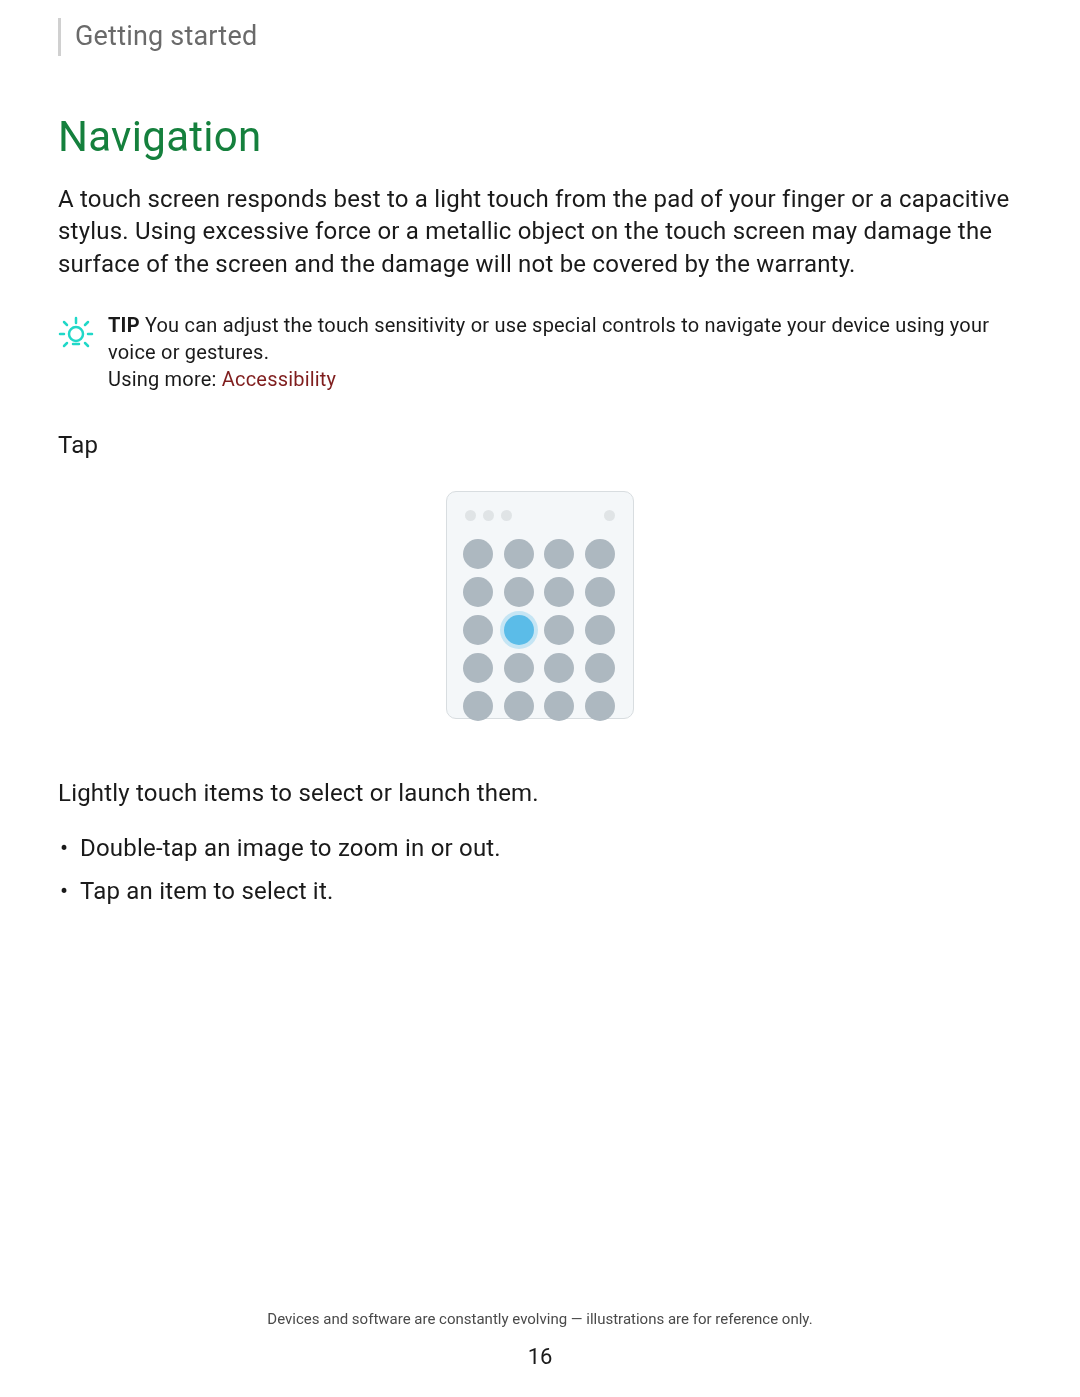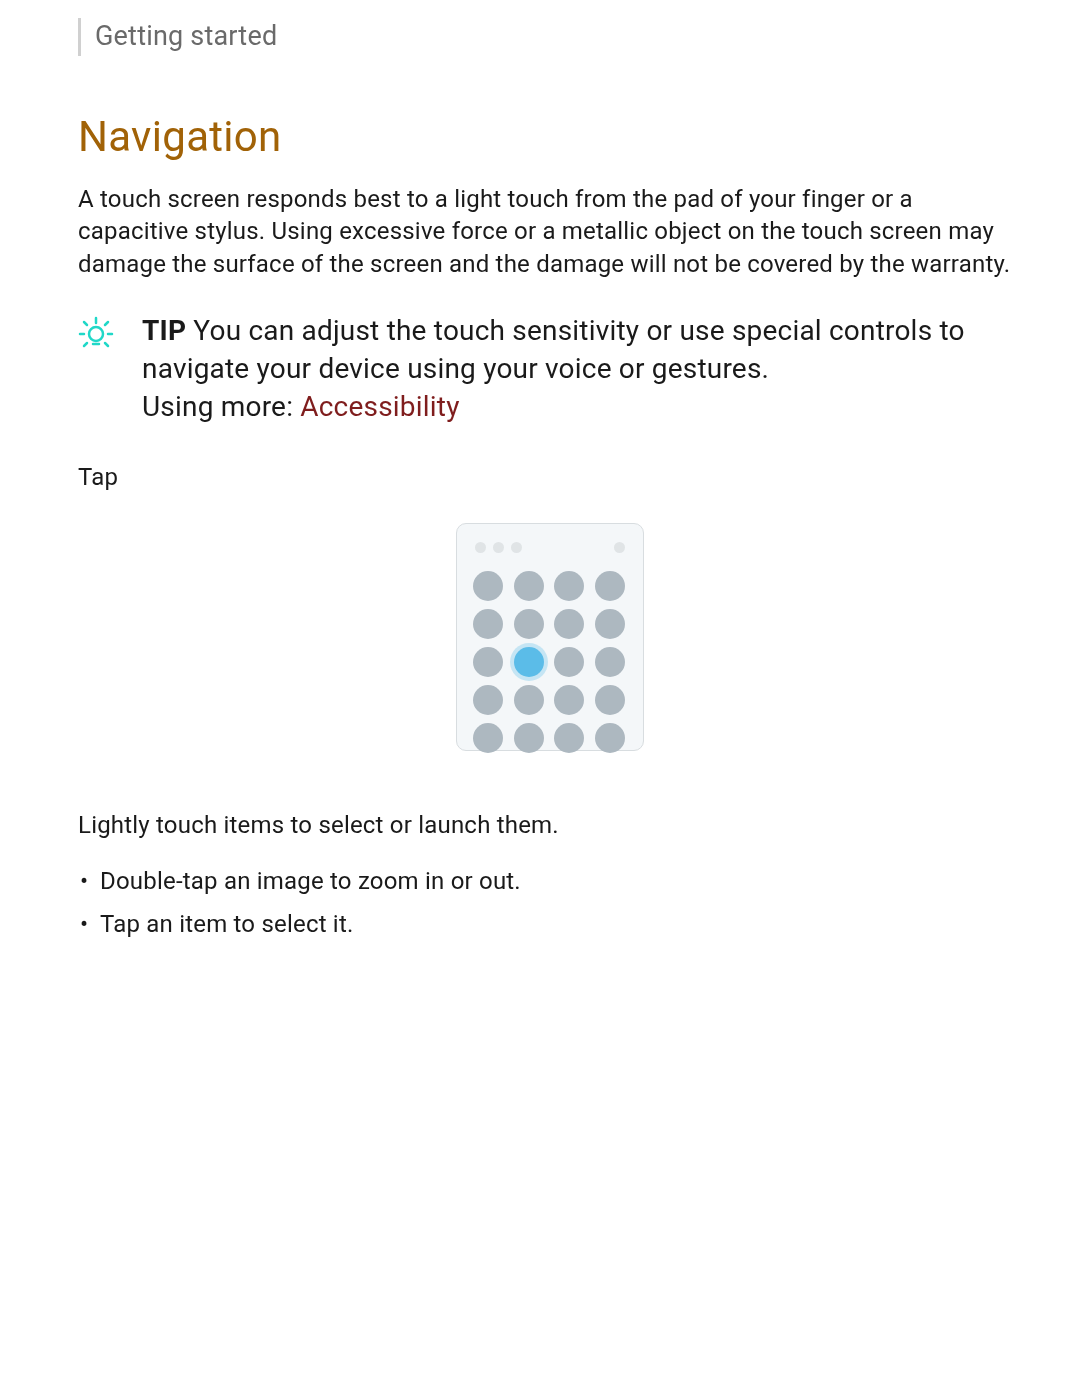--- a/index.html
+++ b/index.html
@@ -9,38 +9,38 @@
     }
     body {
       width: 1080px;
       height: 1397px;
       background: #ffffff;
       font-family: -apple-system, BlinkMacSystemFont, "Segoe UI", Roboto, Helvetica, Arial, sans-serif;
       position: relative;
       color: #1a1a1a;
     }
     .page-container {
-      padding: 18px 58px 40px 78px;
+      padding: 18px 58px 40px 58px;
       position: relative;
       height: 100%;
     }
     .breadcrumb {
       border-left: 3px solid #d0d0d0;
       padding-left: 14px;
       font-size: 27px;
       font-weight: 400;
       color: #6a6a6a;
       letter-spacing: 0.2px;
       margin-bottom: 56px;
       line-height: 1.4;
     }
     .heading-1 {
       font-size: 42px;
       font-weight: 400;
-      color: #a16207;
+      color: #15803d;
       margin-bottom: 22px;
       letter-spacing: 0.3px;
     }
     .body-text {
       font-size: 24px;
       line-height: 1.35;
       color: #1a1a1a;
       margin-bottom: 32px;
       letter-spacing: 0.2px;
     }
@@ -50,25 +50,24 @@
       gap: 14px;
       margin-bottom: 38px;
     }
     .tip-icon {
       flex-shrink: 0;
       width: 36px;
       height: 36px;
       margin-top: 2px;
     }
     .tip-content {
-      font-size: 28px;
+      font-size: 20px;
       line-height: 1.35;
       color: #1a1a1a;
       letter-spacing: 0.2px;
-      margin-left: 14px;
     }
     .tip-label {
       font-weight: 700;
     }
     .learn-more {
       color: #1a1a1a;
     }
     .accessibility-link {
       color: #7f1d1d;
     }
@@ -241,15 +240,17 @@
   </div>
 
   <p class="caption-text">Lightly touch items to select or launch them.</p>
 
   <ul class="bullet-list">
     <li>Double-tap an image to zoom in or out.</li>
     <li>Tap an item to select it.</li>
   </ul>
 
   <div class="footer">
+    <div class="footer-note">Devices and software are constantly evolving — illustrations are for reference only.</div>
+    <div class="page-number">16</div>
   </div>
 
 </div>
 
 </body></html>

